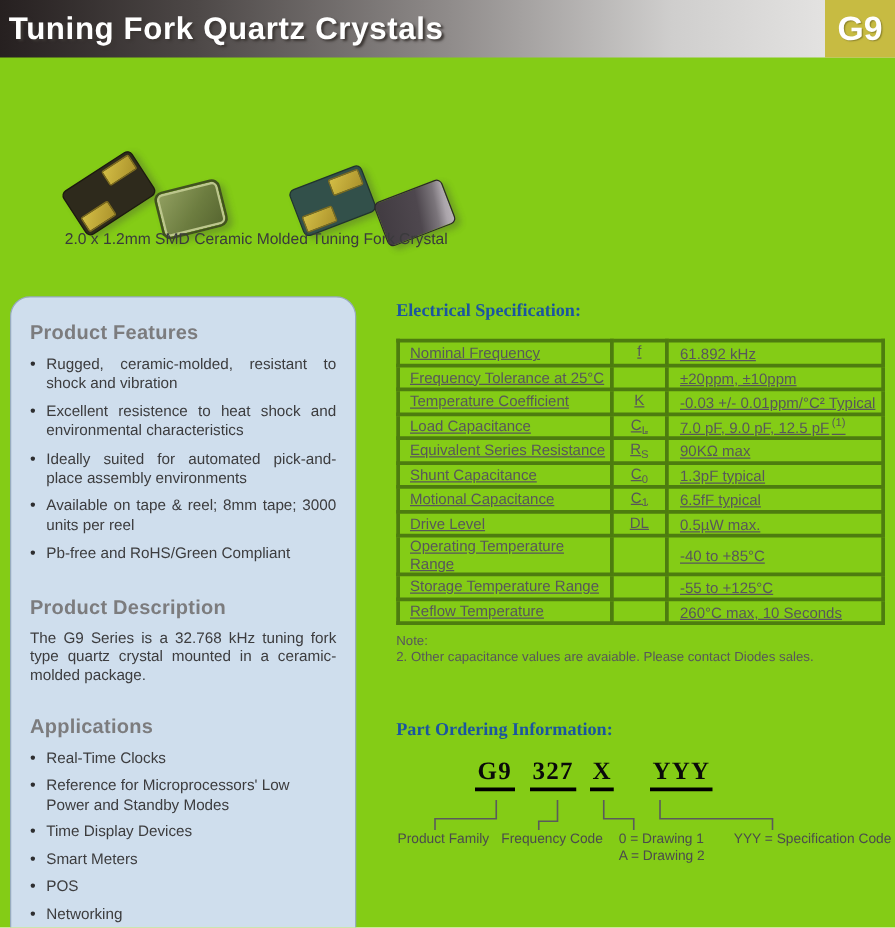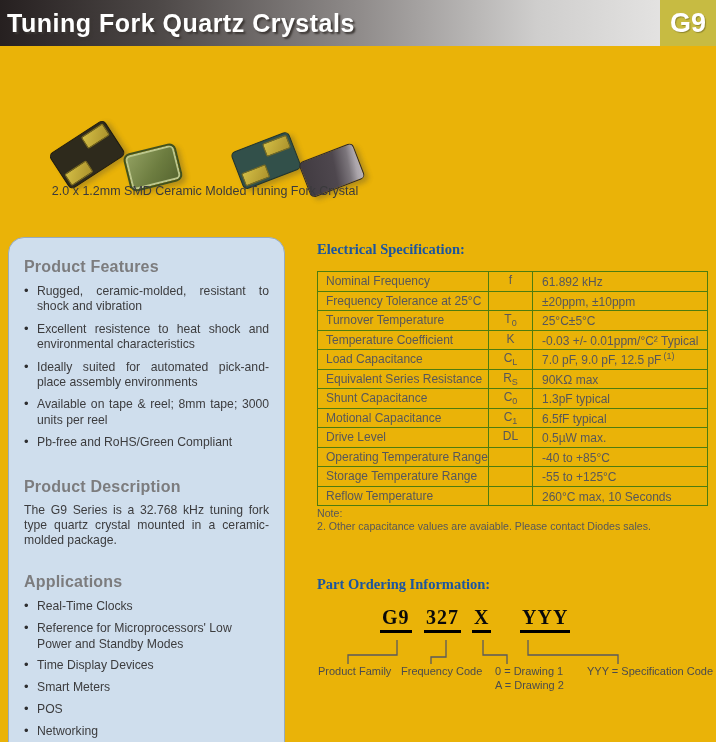--- a/index.html
+++ b/index.html
@@ -1,19 +1,19 @@
 <!DOCTYPE html>
 <html style="--badge_bg: #c7bb42; --heading_blue: #1b55a0; --sidebar_bg: #cfdeed;"><head>
 <meta charset="utf-8">
 <style>
   * { margin:0; padding:0; box-sizing:border-box; }
   html,body { background:#fff; }
   .page {
     position:relative; width:716px; height:742px; overflow:hidden;
-    background:#eab308; font-family:"Liberation Sans", sans-serif;
+    background:#84cc16; font-family:"Liberation Sans", sans-serif;
   }
 
   
   .header {
     position:absolute; left:0; top:0; width:716px; height:46px;
     background:linear-gradient(to right,#262020 0%,#4d4847 22%,#8f8b8a 50%,#cfcecd 75%,#e3e2e1 92%);
     display:flex; align-items:center;
   }
   .header-title {
     color:#fff; font-size:25px; font-weight:bold; letter-spacing:0.5px;
@@ -70,21 +70,21 @@
   .sec-title {
     position:absolute; font-family:"Liberation Serif", serif; font-weight:bold;
     color:var(--heading_blue,#1b55a0); font-size:14.5px;
   }
   .spec-title { left:317px; top:241px; }
   .spec-table {
     position:absolute; left:317px; top:271px; width:391px;
     border-collapse:collapse; table-layout:fixed;
     font-size:12px; color:#57575a;
   }
-  .spec-table td { border:1px solid #4d7c0f; height:19.5px; padding:0; }
+  .spec-table td { border:3px solid #4d7c0f; height:19.5px; padding:0;text-decoration:underline; }
   .spec-table td.c-param { width:171px; padding-left:8px; }
   .spec-table td.c-sym  { width:44px; text-align:center; }
   .spec-table td.c-val  { padding-left:9px; }
   .sub { font-size:9px; vertical-align:-3px; }
   .sup { font-size:9px; vertical-align:5px; margin-left:2px; }
   .note { position:absolute; left:317px; top:507px; font-size:10.6px; line-height:13px; color:#57575a; }
 
   
   .ordering { position:absolute; left:310px; top:572px; width:406px; height:128px; }
   .ord-title { position:absolute; left:7px; top:4px; font-family:"Liberation Serif", serif; font-weight:bold; color:var(--heading_blue,#1b55a0); font-size:14.5px; }
@@ -157,25 +157,20 @@
         <td class="c-param">Nominal Frequency</td>
         <td class="c-sym"><span>f</span><span class="sub"></span></td>
         <td class="c-val"><span>61.892 kHz</span><span class="sup"></span></td>
       </tr>
       <tr>
         <td class="c-param">Frequency Tolerance at 25°C</td>
         <td class="c-sym"><span></span><span class="sub"></span></td>
         <td class="c-val"><span>±20ppm, ±10ppm</span><span class="sup"></span></td>
       </tr>
       <tr>
-        <td class="c-param">Turnover Temperature</td>
-        <td class="c-sym"><span>T</span><span class="sub">0</span></td>
-        <td class="c-val"><span>25°C±5°C</span><span class="sup"></span></td>
-      </tr>
-      <tr>
         <td class="c-param">Temperature Coefficient</td>
         <td class="c-sym"><span>K</span><span class="sub"></span></td>
         <td class="c-val"><span>-0.03 +/- 0.01ppm/°C² Typical</span><span class="sup"></span></td>
       </tr>
       <tr>
         <td class="c-param">Load Capacitance</td>
         <td class="c-sym"><span>C</span><span class="sub">L</span></td>
         <td class="c-val"><span>7.0 pF, 9.0 pF, 12.5 pF</span><span class="sup">(1)</span></td>
       </tr>
       <tr>

